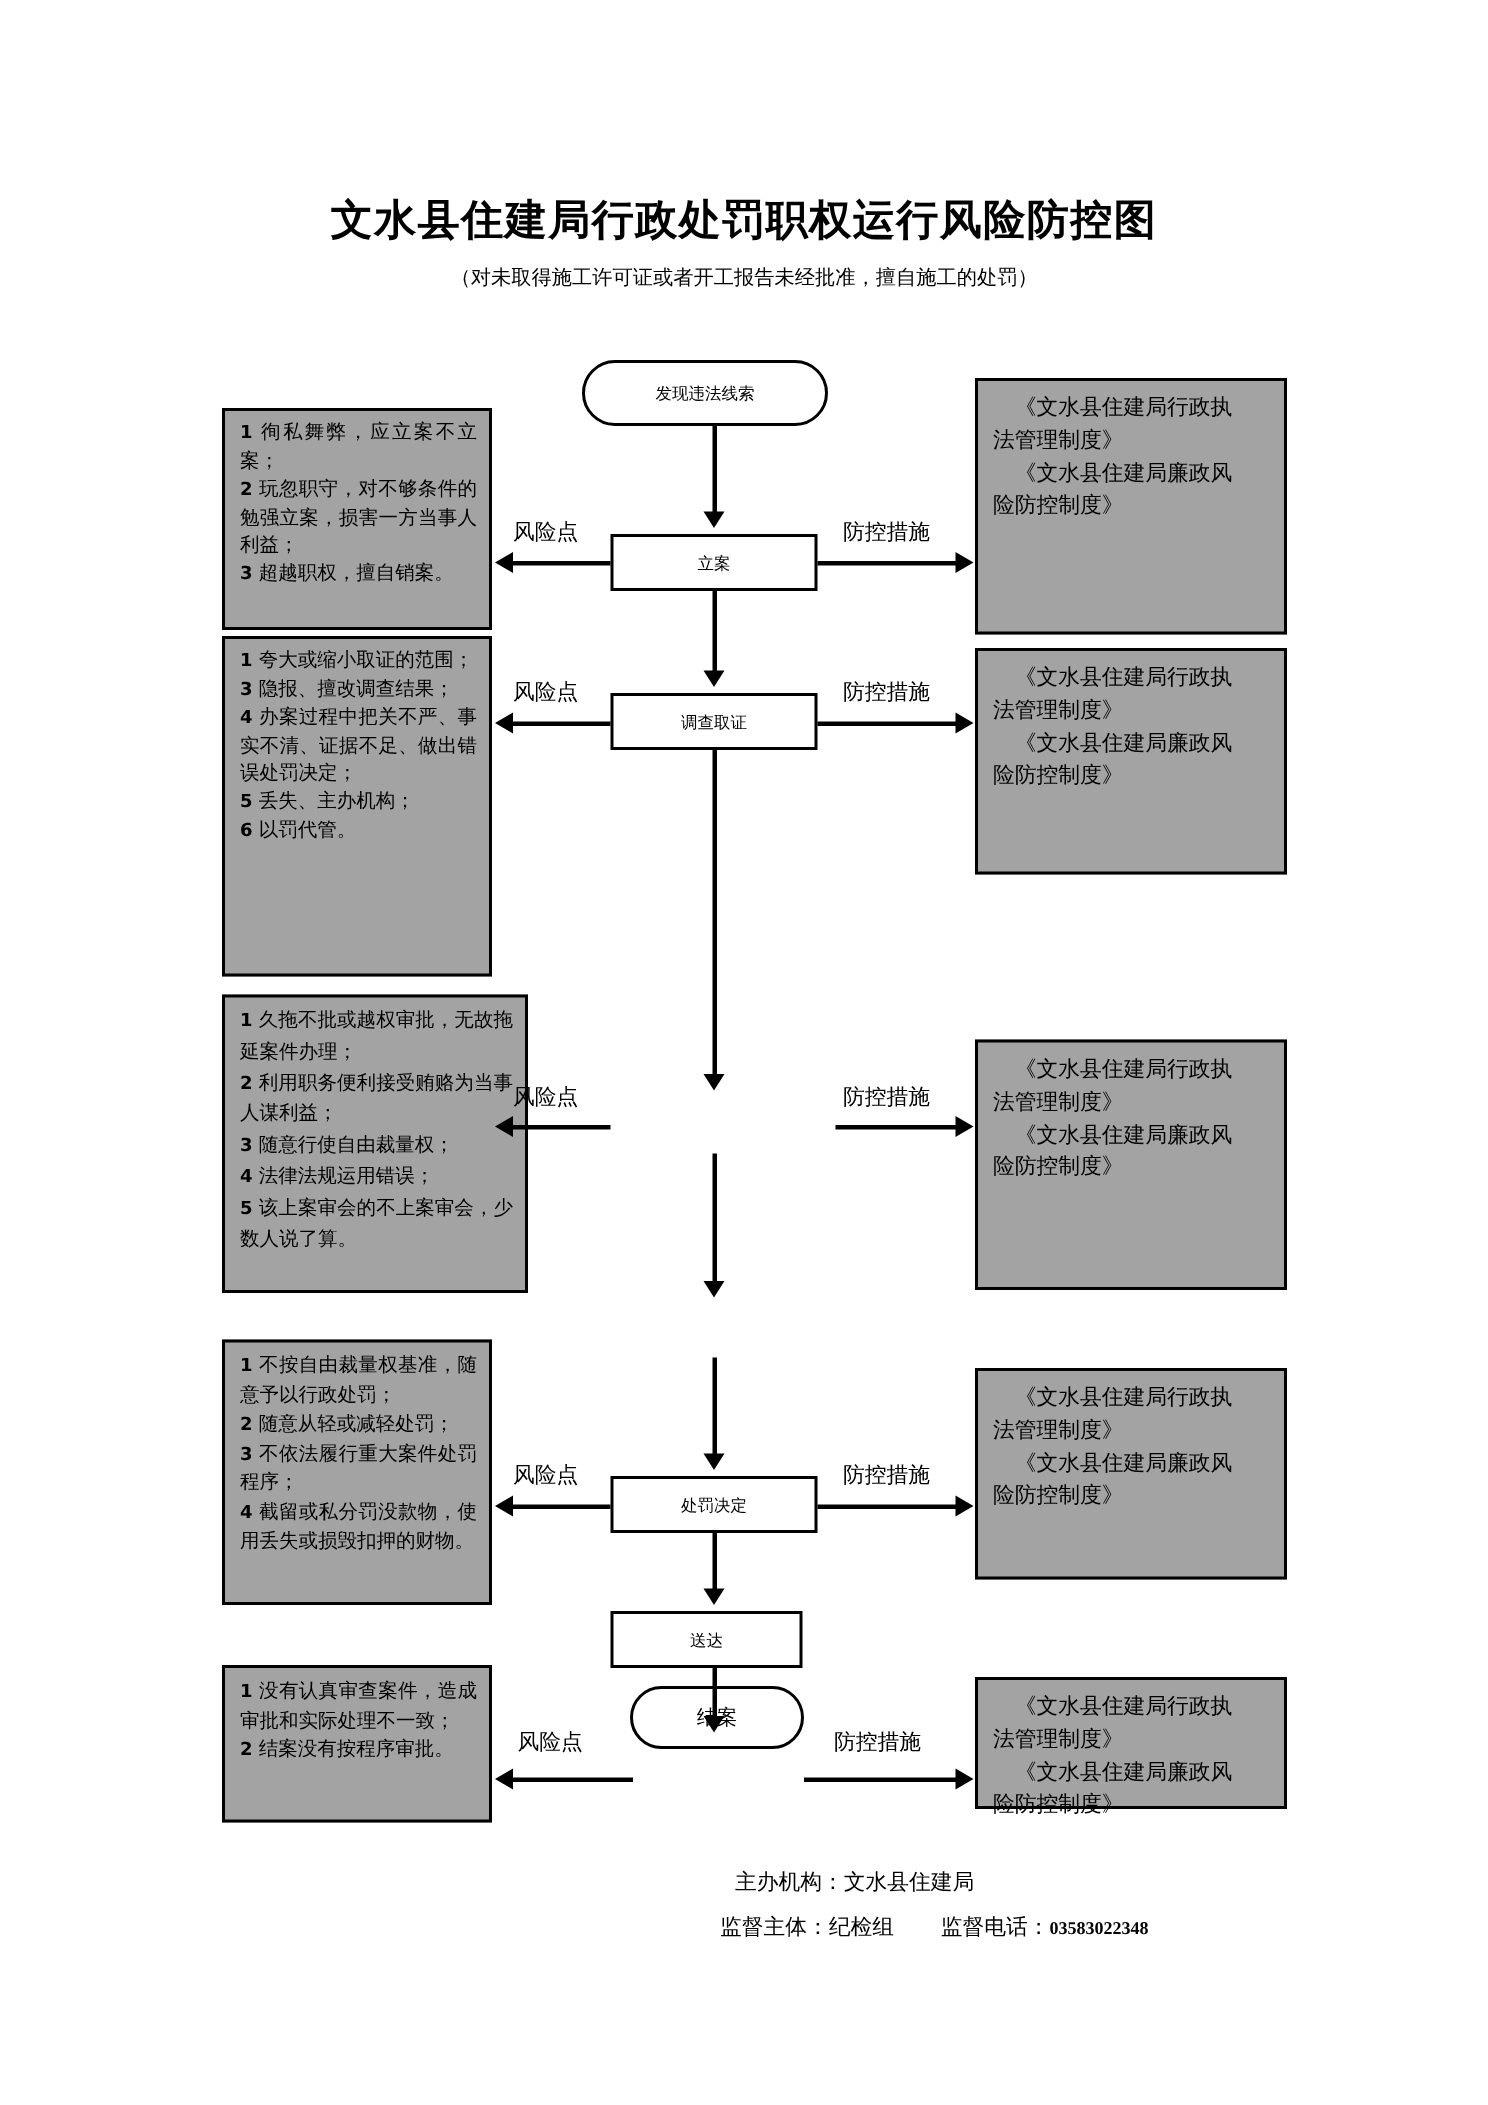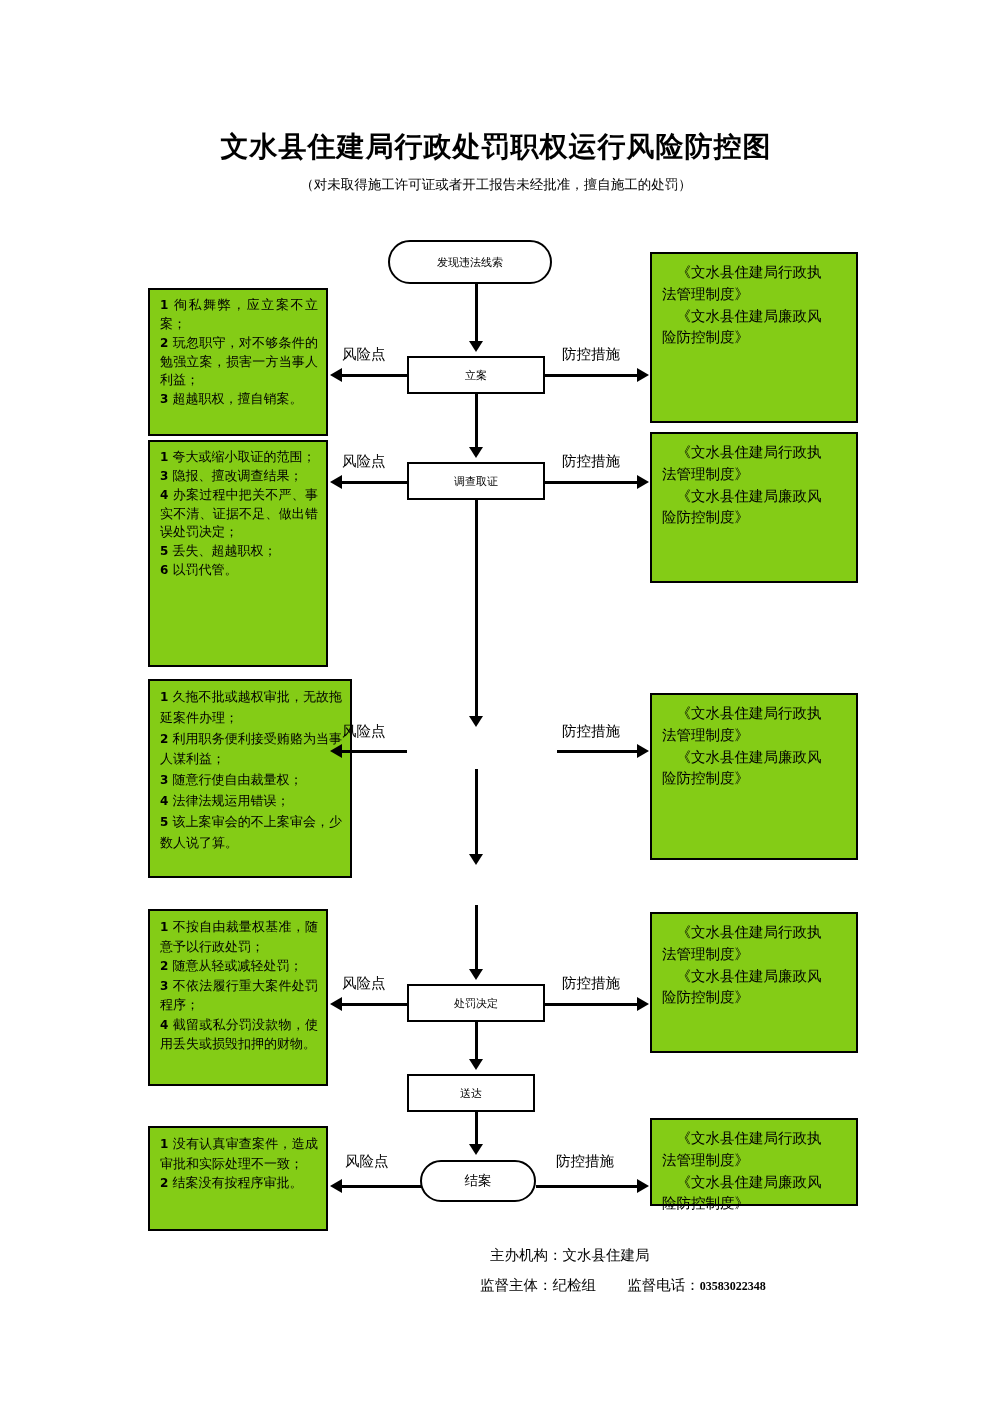--- a/index.html
+++ b/index.html
@@ -8,24 +8,24 @@
   .canvas{position:absolute;left:0;top:0;width:992px;height:1403px;}
 
   
   .title{position:absolute;left:0;top:128px;width:992px;text-align:center;
          font-size:28px;font-weight:bold;letter-spacing:1px;
          font-family:"DejaVu Sans","Liberation Sans",sans-serif;}
   .subtitle{position:absolute;left:0;top:176px;width:992px;text-align:center;
             font-size:13.5px;font-family:Liberation Serif, serif;}
 
   
-  .box{position:absolute;border:2px solid #000;background:#84cc16;box-sizing:border-box;}
+  .box{position:absolute;border:2px solid #000;background:#a3a3a3;box-sizing:border-box;}
 
   .sidebox{padding:6px 8px 4px 10px;font-size:13px;line-height:1.45;
-           font-family:"DejaVu Serif","Liberation Serif",serif;text-align:justify;margin-top:16px;}
+           font-family:"DejaVu Serif","Liberation Serif",serif;text-align:justify;}
   .sidebox .num{font-weight:bold;font-family:"DejaVu Sans","Liberation Sans",sans-serif;
                 font-size:12px;}
   .sidebox p{margin:0;}
 
   .ctrlbox{padding:8px 10px 4px 10px;font-size:14.5px;line-height:1.5;
            font-family:"DejaVu Serif","Liberation Serif",serif;}
   .ctrlbox p{margin:0;}
   .ctrlbox p.ind{text-indent:1em;}
 
   
@@ -75,21 +75,21 @@
   </div>
 
   <div class="box sidebox" style="left:148px;top:424px;width:180px;height:227px;">
     <p><span class="num">1</span>
        <span>夸大或缩小取证的范围；</span></p>
     <p><span class="num">3</span>
        <span>隐报、擅改调查结果；</span></p>
     <p><span class="num">4</span>
        <span>办案过程中把关不严、事实不清、证据不足、做出错误处罚决定；</span></p>
     <p><span class="num">5</span>
-       <span>丢失、超越职权；</span></p>
+       <span>丢失、主办机构；</span></p>
     <p><span class="num">6</span>
        <span>以罚代管。</span></p>
   </div>
 
   <div class="box sidebox" style="left:148px;top:663px;width:204px;height:199px;line-height:1.6;">
     <p><span class="num">1</span>
        <span>久拖不批或越权审批，无故拖延案件办理；</span></p>
     <p><span class="num">2</span>
        <span>利用职务便利接受贿赂为当事人谋利益；</span></p>
     <p><span class="num">3</span>
@@ -168,21 +168,21 @@
 
 
   <div class="node" style="left:407px;top:984px;width:138px;height:38px;">
     <span>处罚决定</span>
   </div>
 
   <div class="node" style="left:407px;top:1074px;width:128px;height:38px;">
     <span>送达</span>
   </div>
 
-  <div class="node round small" style="left:420px;top:1160px;width:116px;height:42px;">
+  <div class="node round small" style="left:420px;top:1124px;width:116px;height:42px;">
     <span>结案</span>
   </div>
 
   <div class="vline" style="left:475px;top:284px;height:58px;"></div>
   <div class="arrow-down" style="left:469px;top:341px;"></div>
 
   <div class="vline" style="left:475px;top:394px;height:54px;"></div>
   <div class="arrow-down" style="left:469px;top:447px;"></div>
 
   <div class="vline" style="left:475px;top:500px;height:217px;"></div>

